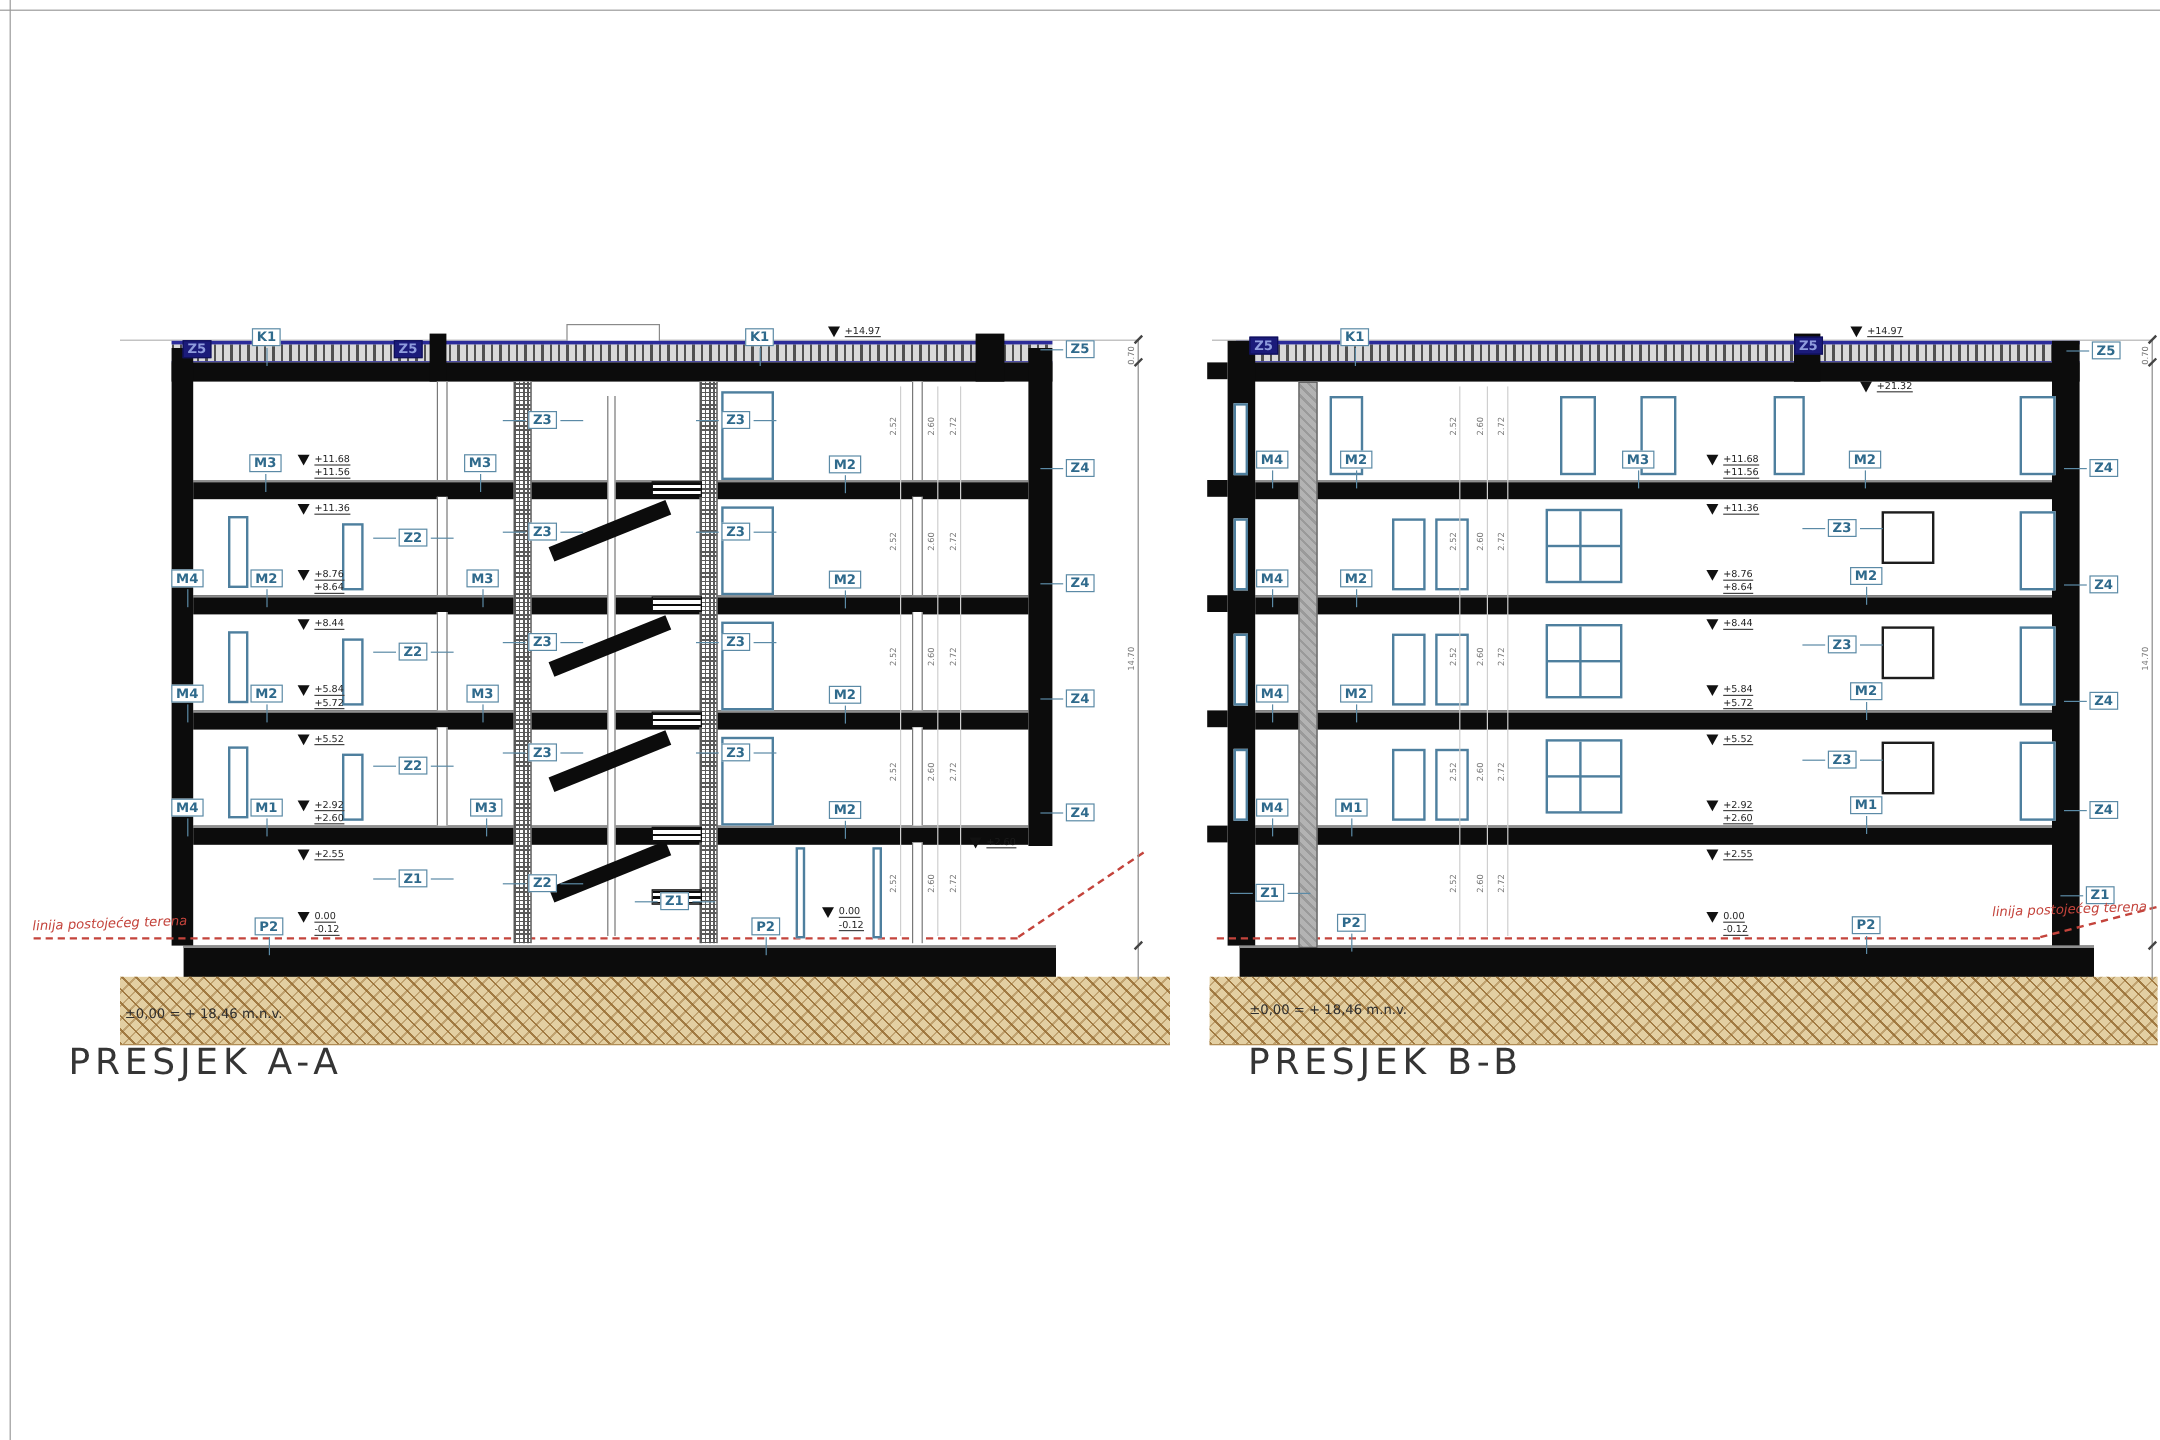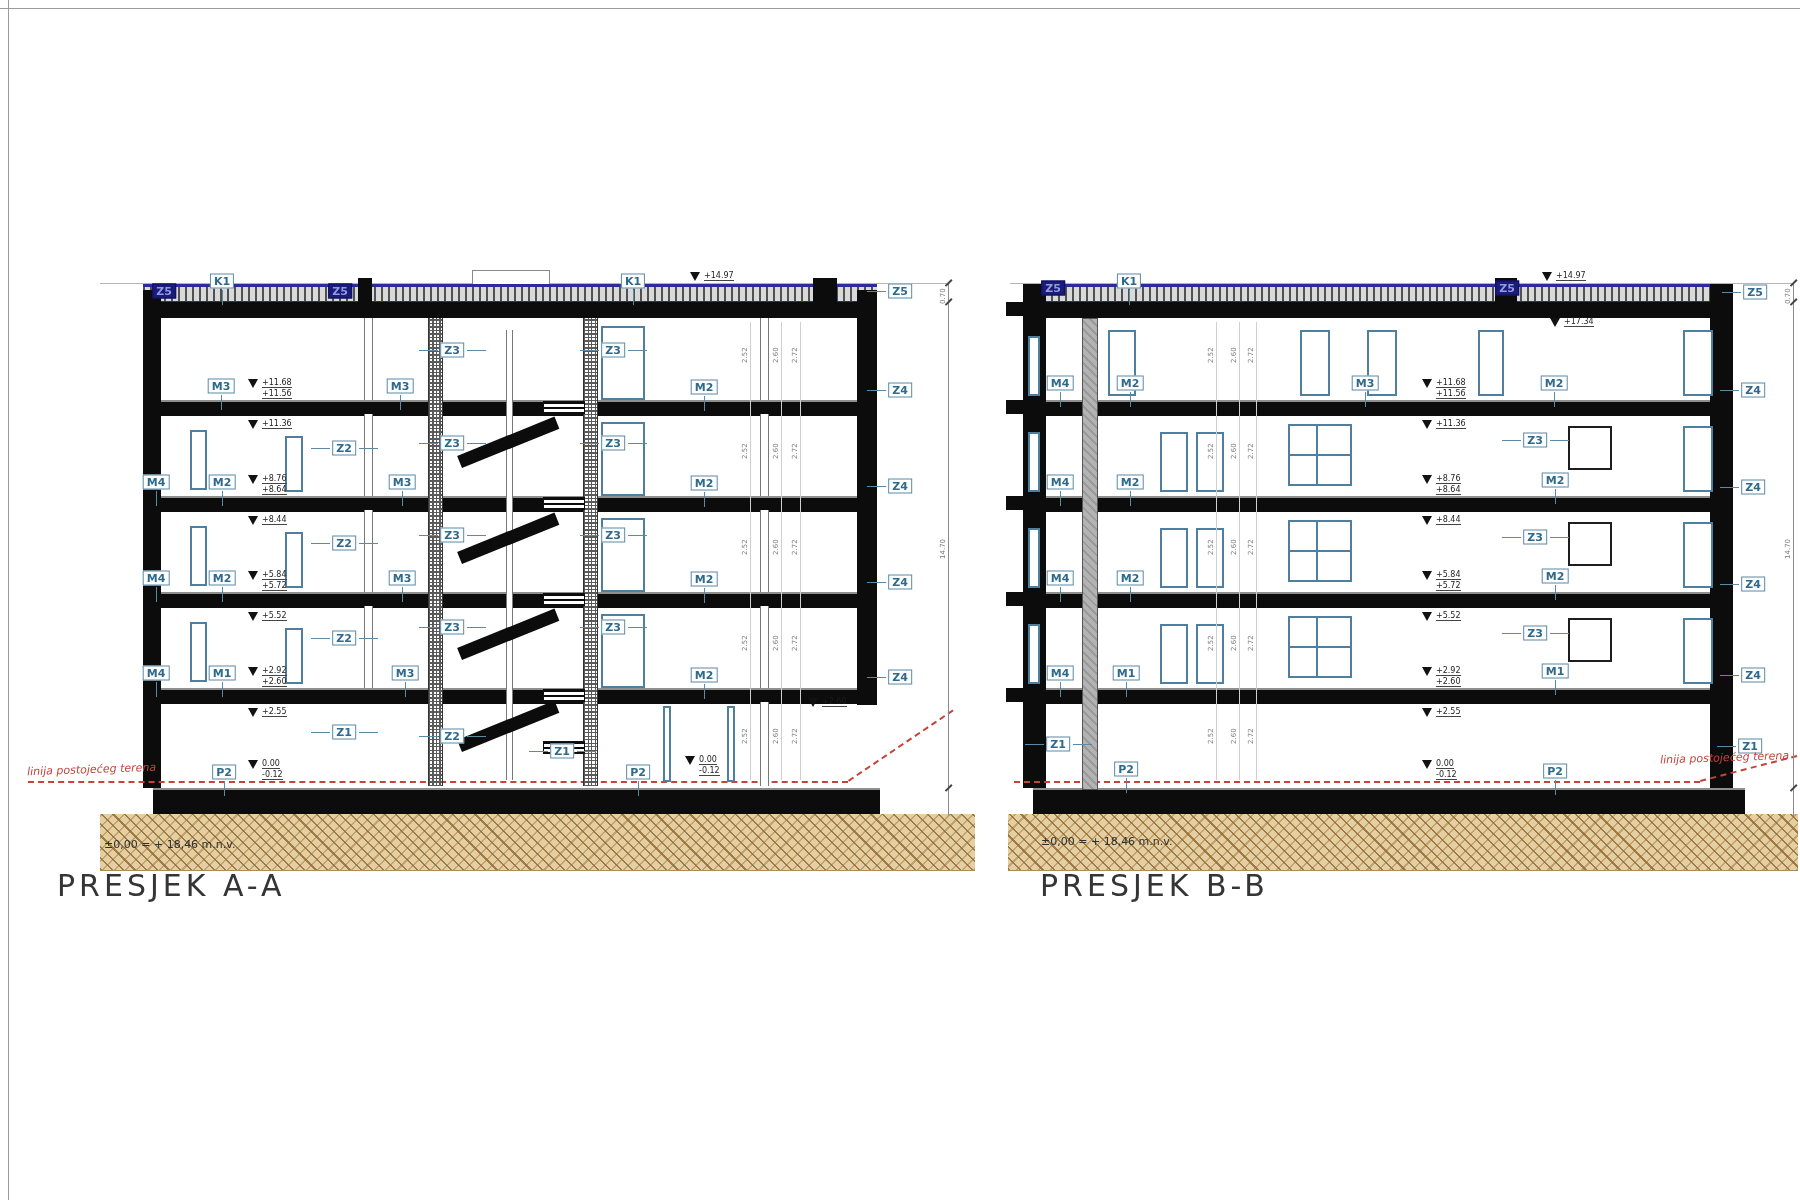--- a/index.html
+++ b/index.html
@@ -324,21 +324,21 @@
       <div class="rot" style="left: 1252px; top: 733px; width: 22px; height: 10px;">2.72</div>
       <div class="dimv" style="left: 1793px; top: 283px; width: 1px; height: 533px;"></div>
       <div class="tick" style="left: 1789px; top: 282px;"></div>
       <div class="tick" style="left: 1789px; top: 301px;"></div>
       <div class="tick" style="left: 1789px; top: 787px;"></div>
       <div class="rot" style="left: 1789px; top: 293px; width: 22px; height: 10px;">0.70</div>
       <div class="rot" style="left: 1789px; top: 545px; width: 28px; height: 10px;">14.70</div>
       <div class="tri" style="left: 1542px; top: 272px;"></div>
       <div class="elevtxt" style="left: 1556px; top: 271px;">+14.97</div>
       <div class="tri" style="left: 1550px; top: 318px;"></div>
-      <div class="elevtxt" style="left: 1564px; top: 317px;">+17.34</div>
+      <div class="elevtxt" style="left: 1564px; top: 317px;">+21.32</div>
       <div class="tri" style="left: 1422px; top: 379px;"></div>
       <div class="elevtxt" style="left: 1436px; top: 378px;">+11.68</div>
       <div class="elevtxt" style="left: 1436px; top: 389px;">+11.56</div>
       <div class="tri" style="left: 1422px; top: 420px;"></div>
       <div class="elevtxt" style="left: 1436px; top: 419px;">+11.36</div>
       <div class="tri" style="left: 1422px; top: 475px;"></div>
       <div class="elevtxt" style="left: 1436px; top: 474px;">+8.76</div>
       <div class="elevtxt" style="left: 1436px; top: 485px;">+8.64</div>
       <div class="tri" style="left: 1422px; top: 516px;"></div>
       <div class="elevtxt" style="left: 1436px; top: 515px;">+8.44</div>

